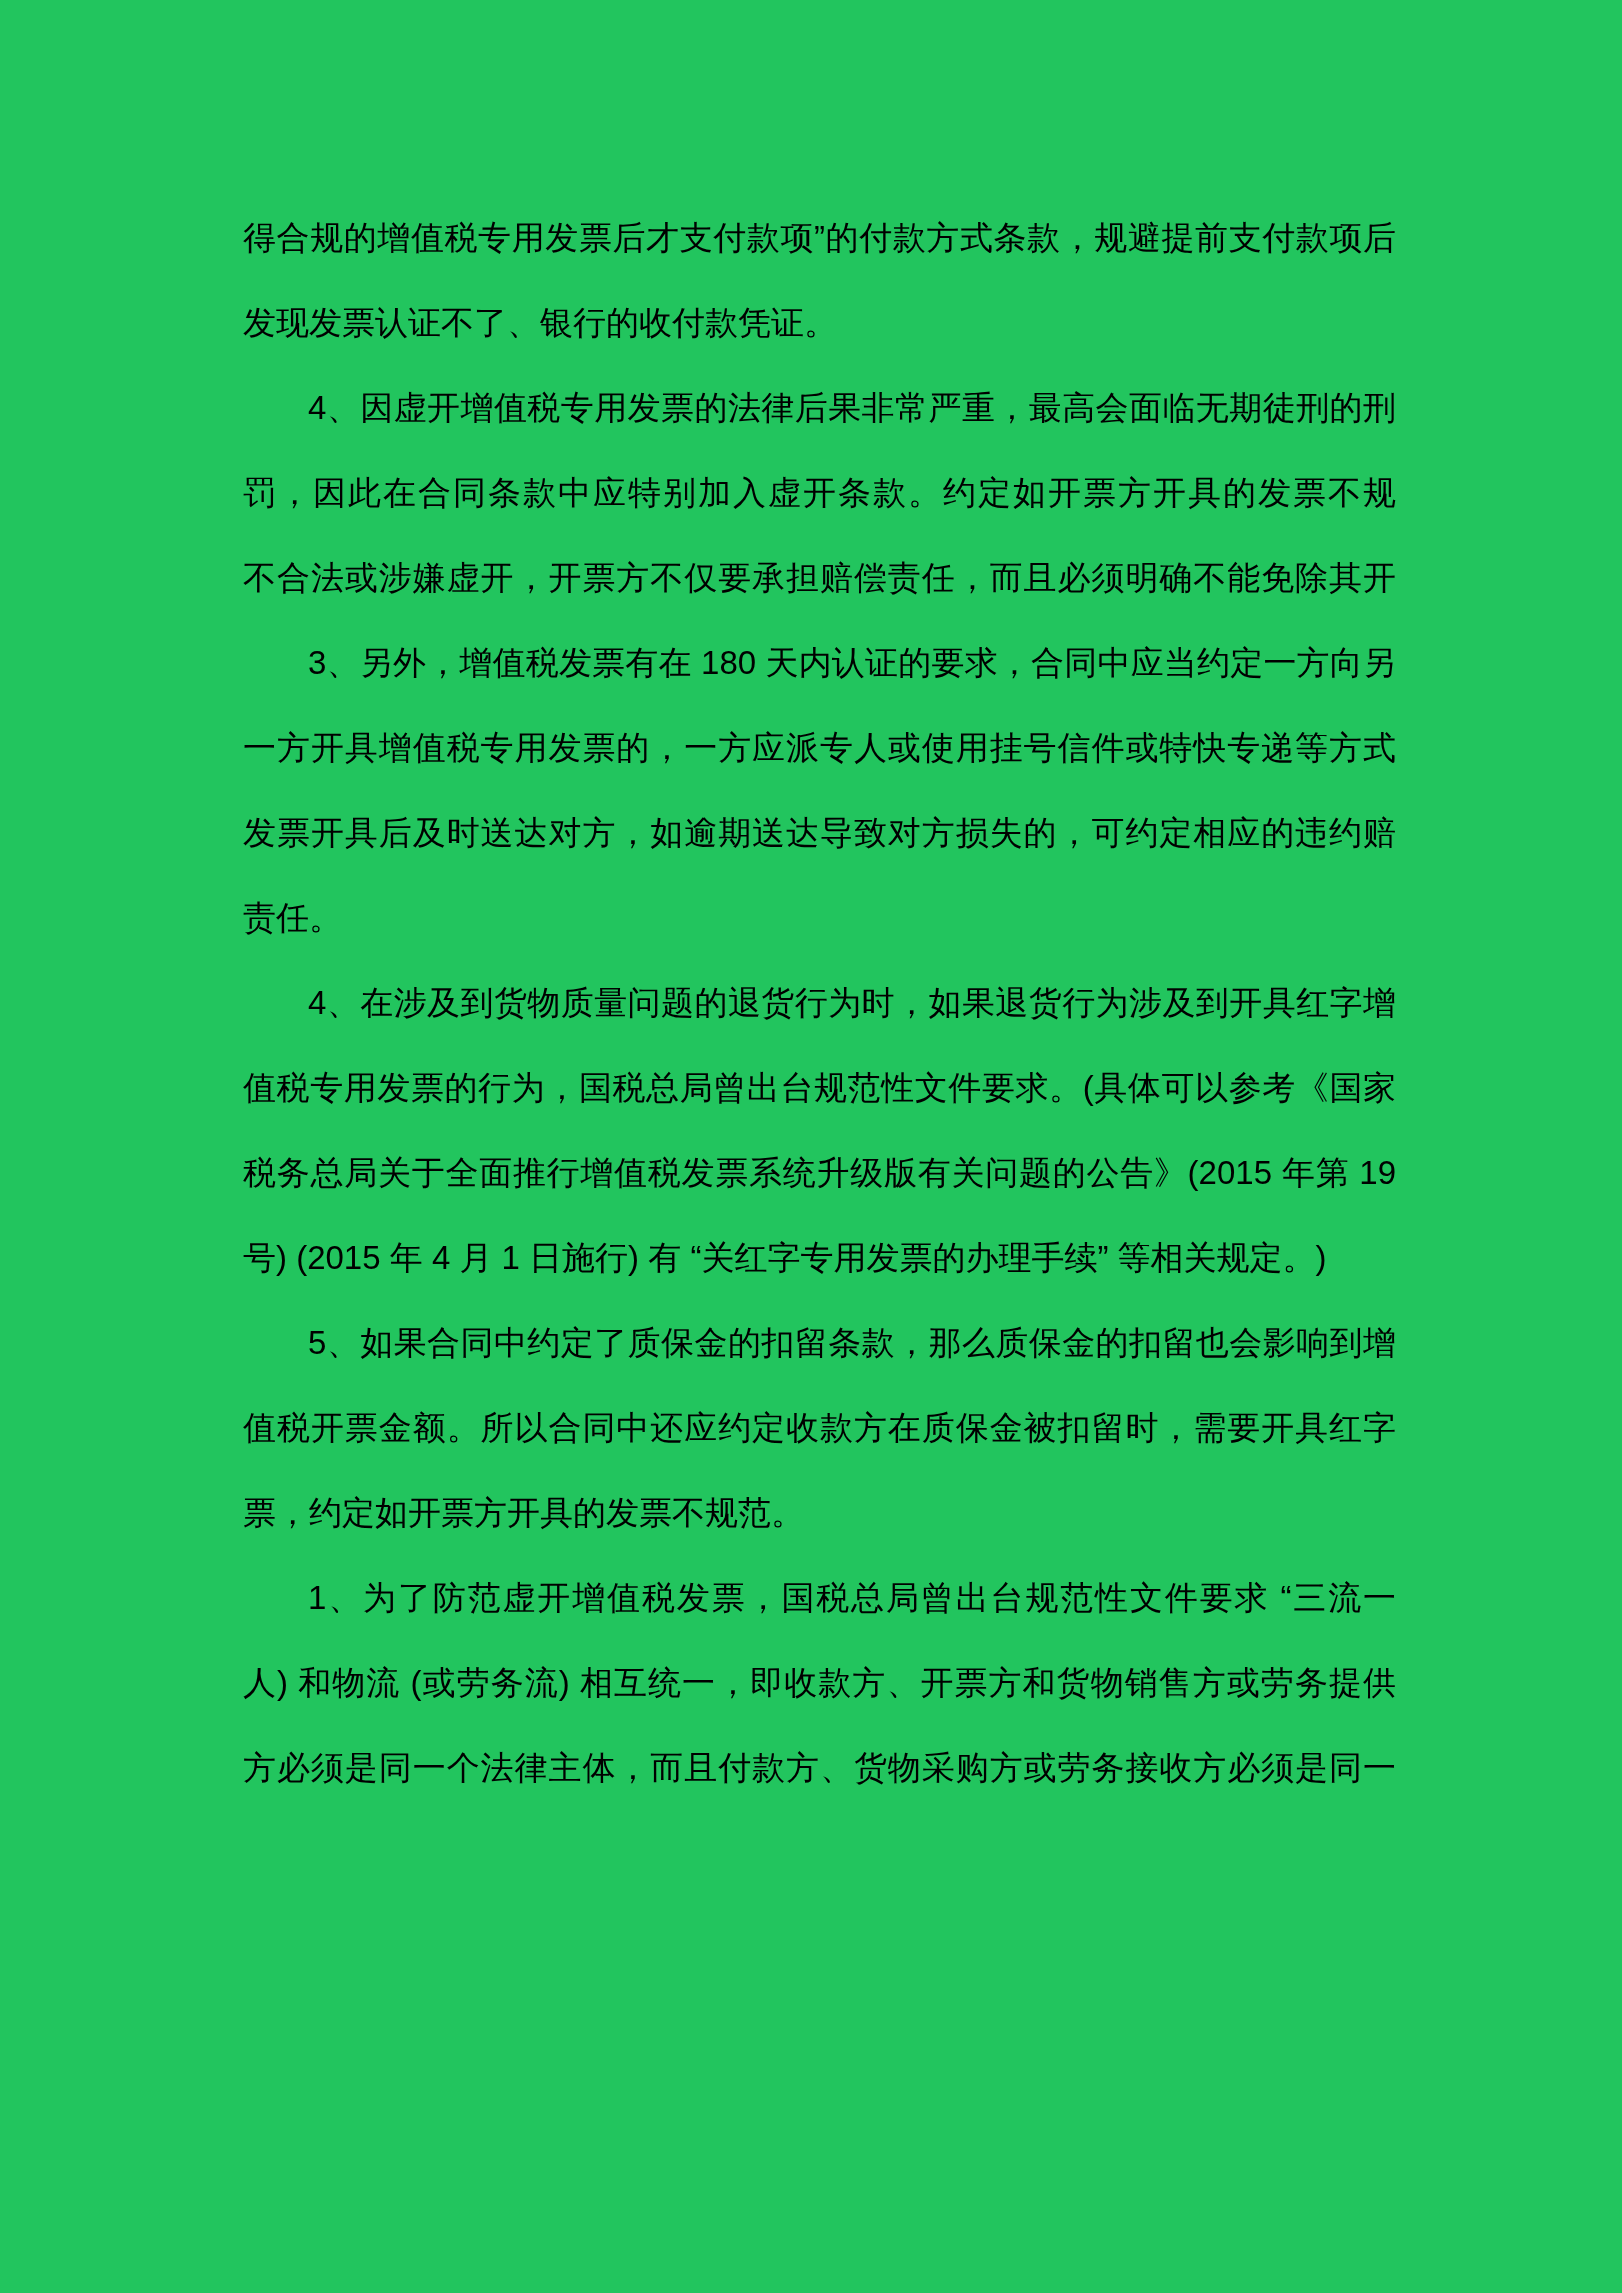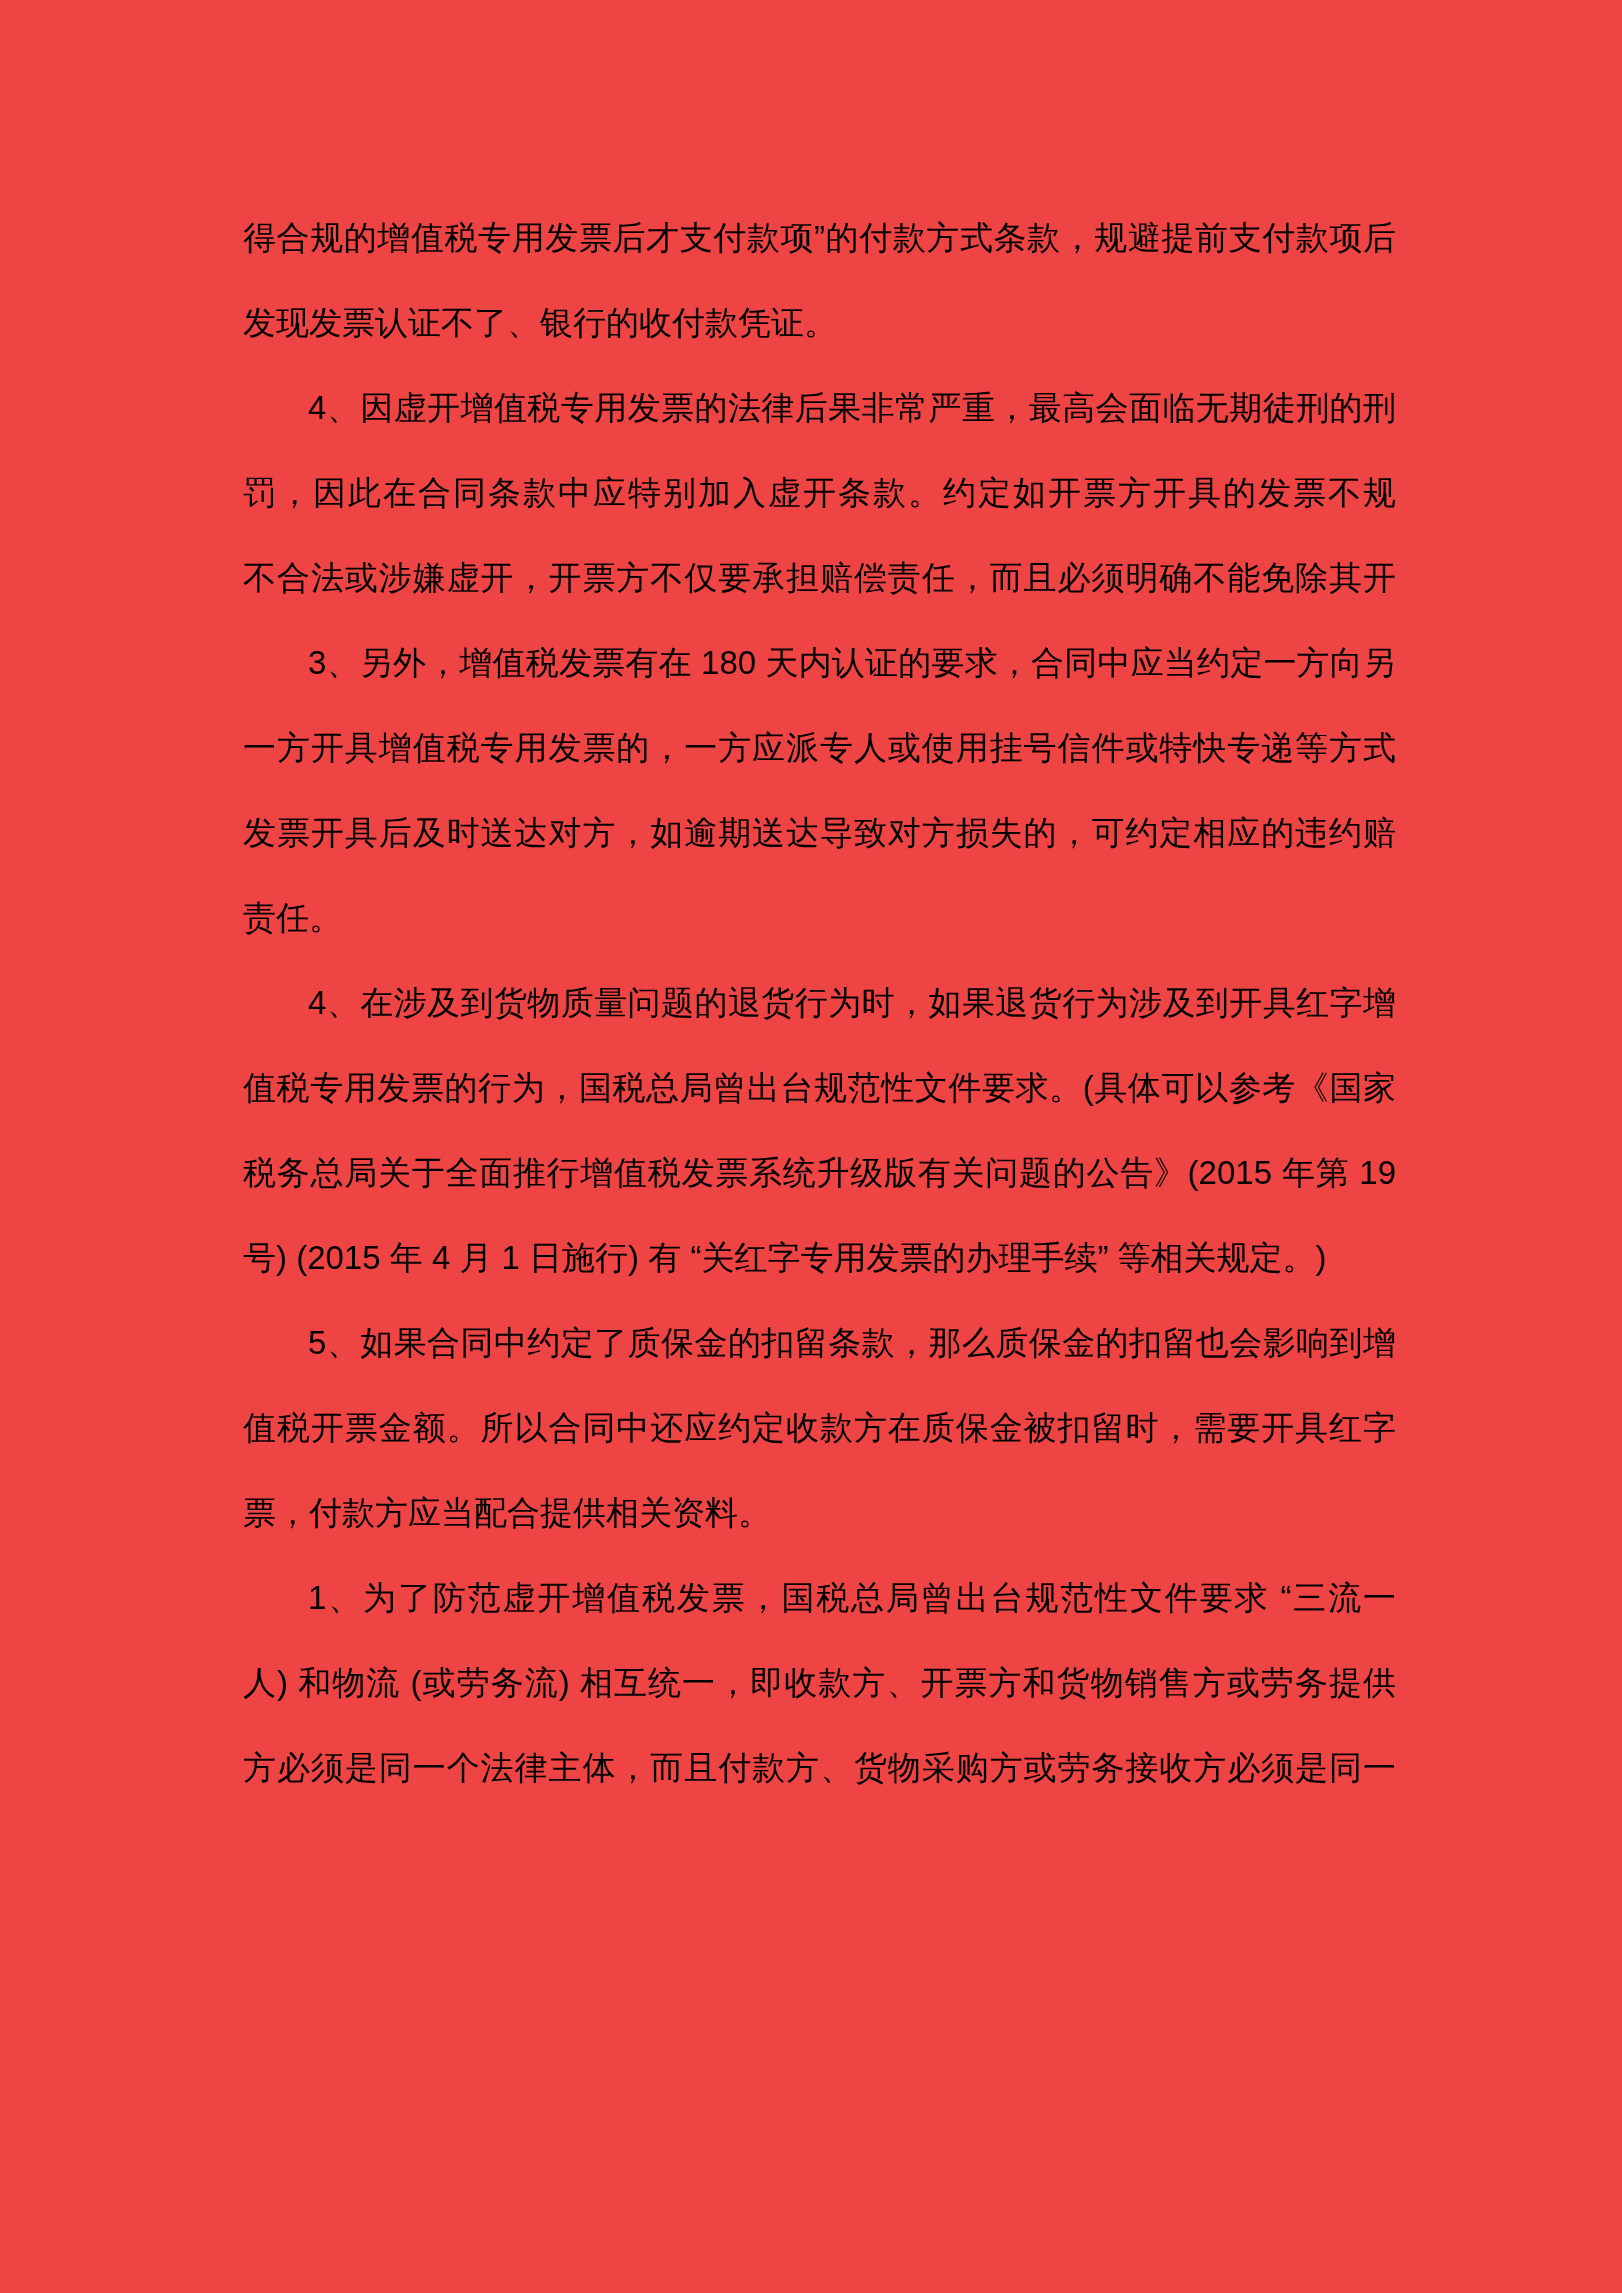--- a/index.html
+++ b/index.html
@@ -3,21 +3,21 @@
 <meta charset="utf-8">
 <style>
   html, body {
     margin: 0;
     padding: 0;
   }
   .page {
     position: relative;
     width: 1623px;
     height: 2294px;
-    background: #ef4444;
+    background: #22c55e;
     overflow: hidden;
   }
   .content {
     position: absolute;
     left: 243px;
     top: 195px;
     width: 1153px;
   }
   .line {
     font-family: "Liberation Sans", "DejaVu Sans", sans-serif;
@@ -51,19 +51,19 @@
     <div class="line full indent">3、另外，增值税发票有在 180 天内认证的要求，合同中应当约定一方向另</div>
     <div class="line full">一方开具增值税专用发票的，一方应派专人或使用挂号信件或特快专递等方式在</div>
     <div class="line full">发票开具后及时送达对方，如逾期送达导致对方损失的，可约定相应的违约赔偿</div>
     <div class="line">责任。</div>
     <div class="line full indent">4、在涉及到货物质量问题的退货行为时，如果退货行为涉及到开具红字增</div>
     <div class="line full">值税专用发票的行为，国税总局曾出台规范性文件要求。(具体可以参考《国家</div>
     <div class="line full">税务总局关于全面推行增值税发票系统升级版有关问题的公告》(2015 年第 19</div>
     <div class="line">号) (2015 年 4 月 1 日施行) 有 “关红字专用发票的办理手续” 等相关规定。)</div>
     <div class="line full indent">5、如果合同中约定了质保金的扣留条款，那么质保金的扣留也会影响到增</div>
     <div class="line full">值税开票金额。所以合同中还应约定收款方在质保金被扣留时，需要开具红字发</div>
-    <div class="line">票，付款方应当配合提供相关资料。</div>
+    <div class="line">票，约定如开票方开具的发票不规范。</div>
     <div class="line full indent">1、为了防范虚开增值税发票，国税总局曾出台规范性文件要求 “三流一致”。</div>
     <div class="line full">人) 和物流 (或劳务流) 相互统一，即收款方、开票方和货物销售方或劳务提供</div>
     <div class="line full">方必须是同一个法律主体，而且付款方、货物采购方或劳务接收方必须是同一个</div>
   </div>
 </div>
 
 
 </body></html>

